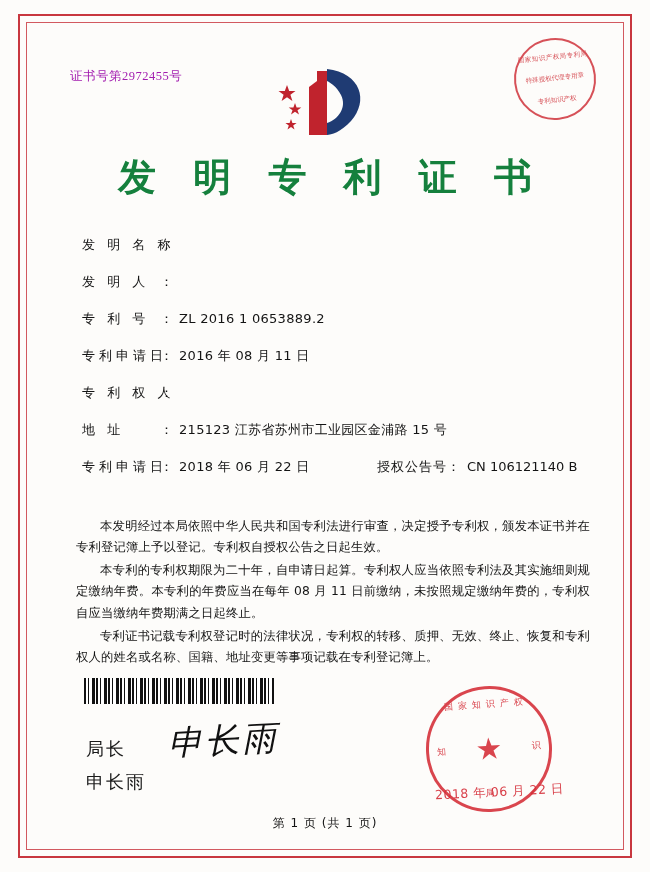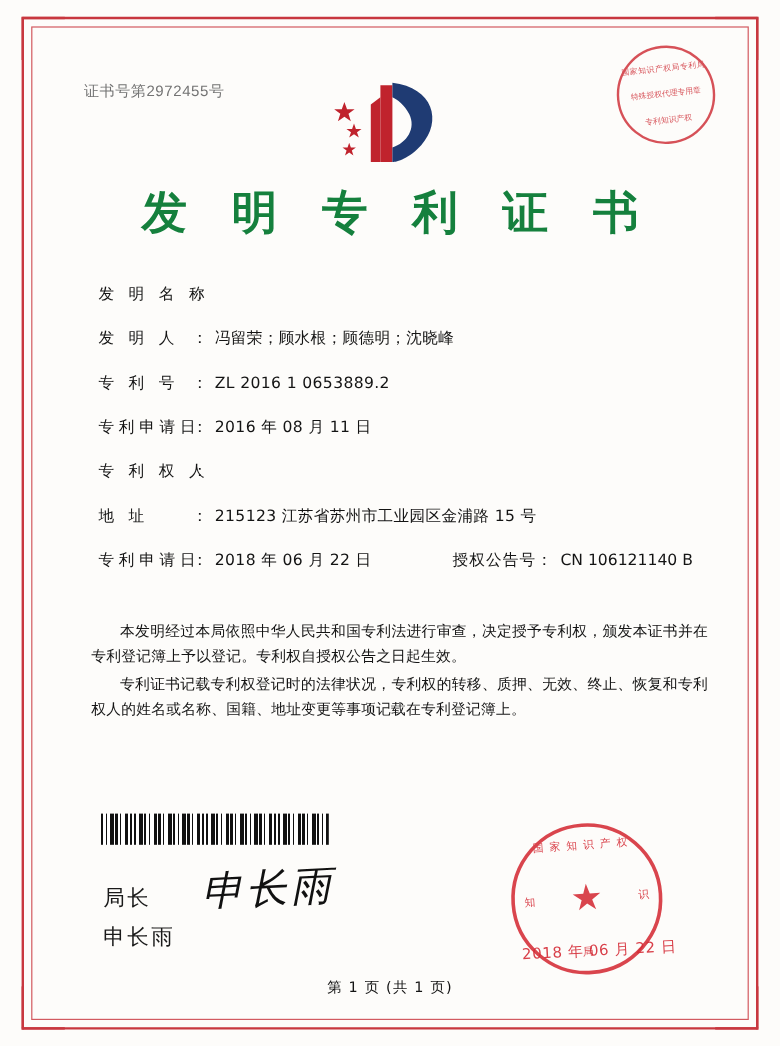--- a/index.html
+++ b/index.html
@@ -41,22 +41,22 @@
   .corner.tr { right: 18px; top: 14px;    border-left: none;  border-bottom: none; }
   .corner.bl { left: 18px;  bottom: 14px; border-right: none; border-top: none; }
   .corner.br { right: 18px; bottom: 14px; border-left: none;  border-top: none; }
 
   .cert-number {
     position: absolute;
     left: 70px;
     top: 68px;
     font-size: 12.5px;
     letter-spacing: 0.5px;
-    color: #737373;
-    font-family: Liberation Sans, sans-serif;
+    color: #a21caf;
+    font-family: Liberation Serif, serif;
   }
 
   
   .top-seal {
     position: absolute;
     right: 54px;
     top: 38px;
     width: 78px;
     height: 78px;
     border: 2px solid #d0343c;
@@ -298,21 +298,20 @@
   <div class="fields">
 
     <div class="field-row">
       <span class="field-label">发 明 名 称</span>
       <span class="field-colon">：</span>
     </div>
 
     <div class="field-row">
       <span class="field-label">发 明 人</span>
       <span class="field-colon">：</span>
-      <span class="field-value">冯留荣；顾水根；顾德明；沈晓峰</span>
     </div>
 
     <div class="field-row">
       <span class="field-label">专 利 号</span>
       <span class="field-colon">：</span>
       <span class="field-value">ZL 2016 1 0653889.2</span>
     </div>
 
     <div class="field-row">
       <span class="field-label">专利申请日</span>
@@ -336,20 +335,21 @@
       <span class="field-colon">：</span>
       <span class="field-value">2018 年 06 月 22 日</span>
       <span class="second-label">授权公告号：</span>
       <span class="second-value">CN 106121140 B</span>
     </div>
 
   </div>
 
   <div class="paragraphs">
     <p>本发明经过本局依照中华人民共和国专利法进行审查，决定授予专利权，颁发本证书并在专利登记簿上予以登记。专利权自授权公告之日起生效。</p>
+    <p>本专利的专利权期限为二十年，自申请日起算。专利权人应当依照专利法及其实施细则规定缴纳年费。本专利的年费应当在每年 08 月 11 日前缴纳，未按照规定缴纳年费的，专利权自应当缴纳年费期满之日起终止。</p>
     <p>专利证书记载专利权登记时的法律状况，专利权的转移、质押、无效、终止、恢复和专利权人的姓名或名称、国籍、地址变更等事项记载在专利登记簿上。</p>
   </div>
 
   <div class="barcode"></div>
 
   <div class="signature-block">
     <div>局长</div>
     <div>申长雨</div>
   </div>
 

